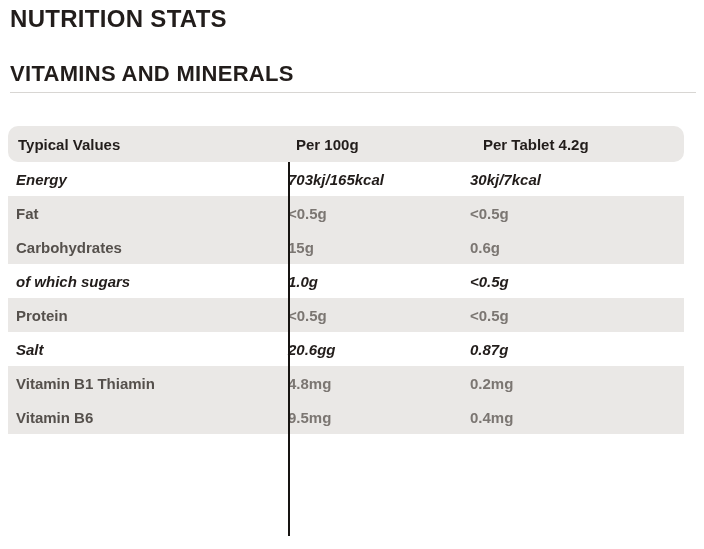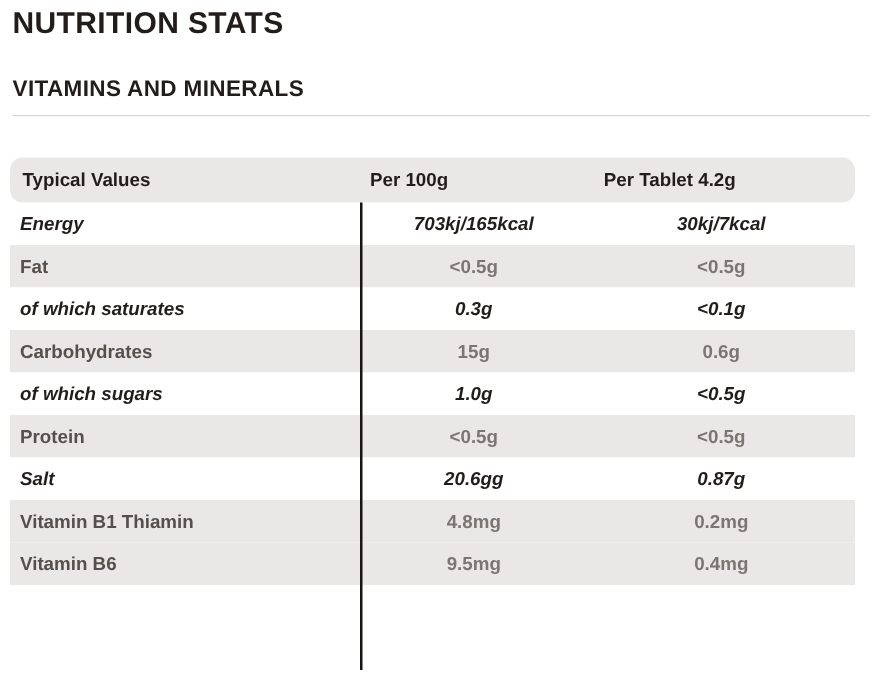--- a/index.html
+++ b/index.html
@@ -11,21 +11,21 @@
   }
   .page { position: relative; width: 704px; height: 549px; overflow: hidden; background: #fff; }
 
   .page-title {
     position: absolute; left: 10px; top: 5px;
     font-size: 24px; font-weight: 700; letter-spacing: 0.3px;
     color: #221d1b;
   }
   .section-title {
     position: absolute; left: 10px; top: 61px;
-    font-size: 18px; font-weight: 700; letter-spacing: 0.3px;
+    font-size: 22px; font-weight: 700; letter-spacing: 0.3px;
     color: #221d1b;
   }
   .divider {
     position: absolute; left: 10px; top: 92px; width: 686px; height: 1px;
     background: #d8d6d3;
   }
 
   .nutrition-table {
     position: absolute; left: 8px; top: 126px; width: 676px;
     font-size: 15px;
@@ -41,21 +41,21 @@
     background: #eae8e6;
     font-weight: 700;
     color: #221d1b;
     border-radius: 10px;
   }
   .t-header .c-label { padding-left: 10px; }
   .t-header .c-val   { padding-left: 8px;  text-align: left; }
   .t-header .c-val2  { padding-left: 13px; text-align: left; }
 
   .c-label { padding-left: 8px; text-align: left; }
-  .c-val, .c-val2 { text-align: center; }
+  .c-val, .c-val2 { }
 
   .row-em { background: #ffffff; font-weight: 700; color: #221d1b; font-style: italic; }
   .row-alt { background: #eae8e6; font-weight: 700; }
   .row-alt .c-label { color: #55504c; }
   .row-alt .c-val, .row-alt .c-val2 { color: #7b7672; }
 
   .v-line {
     position: absolute; left: 280px; top: 36px;
     width: 2px; height: 374px;
     background: #171412;
@@ -83,25 +83,20 @@
         <div class="t-row row-em">
           <div class="c-label">Energy</div>
           <div class="c-val">703kj/165kcal</div>
           <div class="c-val2">30kj/7kcal</div>
         </div>
         <div class="t-row row-alt">
           <div class="c-label">Fat</div>
           <div class="c-val">&lt;0.5g</div>
           <div class="c-val2">&lt;0.5g</div>
         </div>
-        <div class="t-row row-em">
-          <div class="c-label">of which saturates</div>
-          <div class="c-val">0.3g</div>
-          <div class="c-val2">&lt;0.1g</div>
-        </div>
         <div class="t-row row-alt">
           <div class="c-label">Carbohydrates</div>
           <div class="c-val">15g</div>
           <div class="c-val2">0.6g</div>
         </div>
         <div class="t-row row-em">
           <div class="c-label">of which sugars</div>
           <div class="c-val">1.0g</div>
           <div class="c-val2">&lt;0.5g</div>
         </div>

